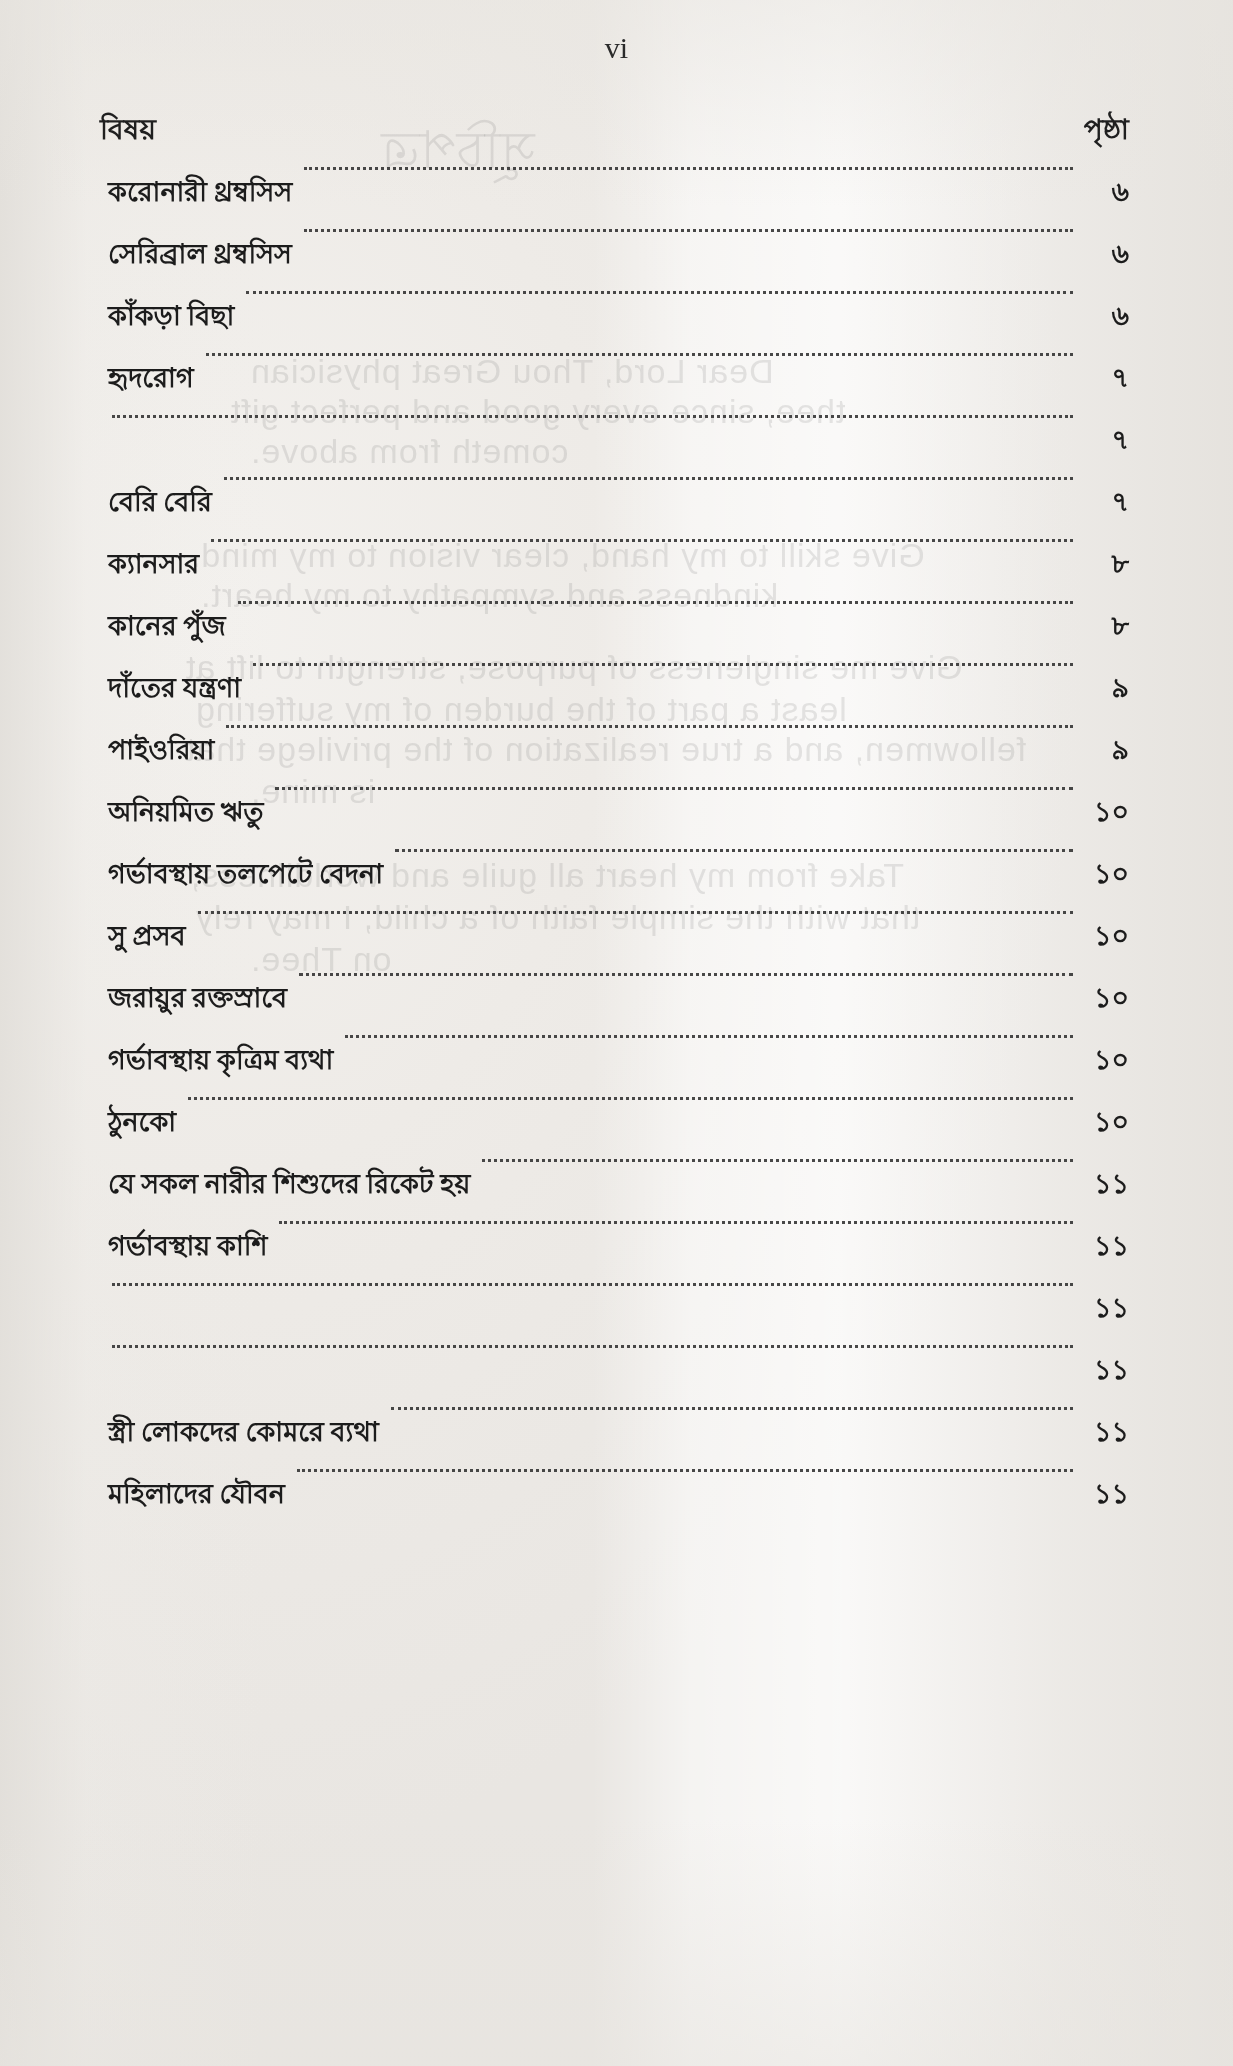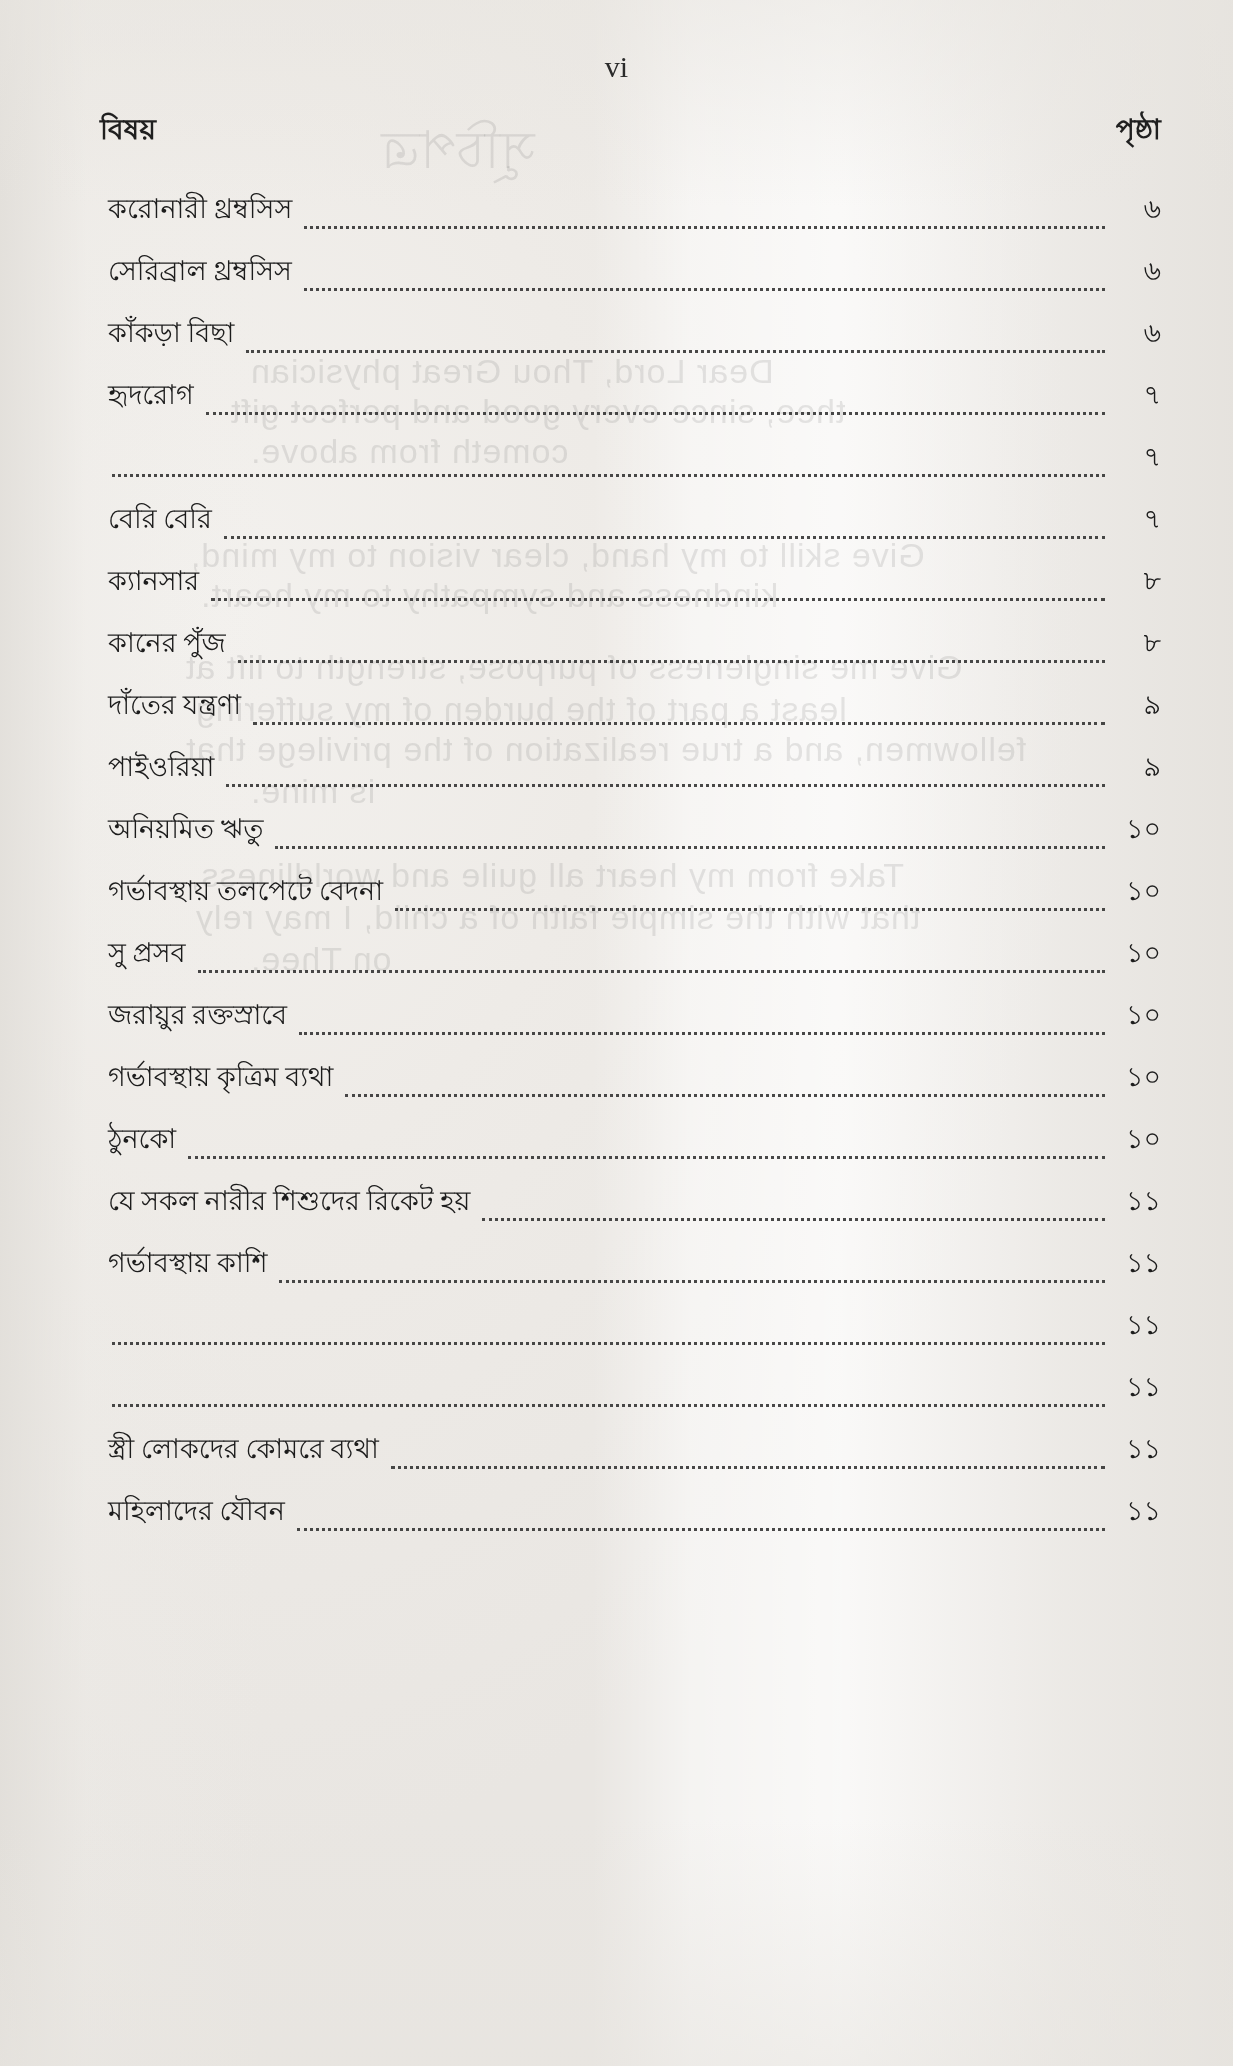--- a/index.html
+++ b/index.html
@@ -54,34 +54,34 @@
     font-family: "Liberation Sans", sans-serif;
     letter-spacing: 1px;
     transform: scaleX(-1);
     white-space: nowrap;
     pointer-events: none;
     user-select: none;
   }
 
   .folio {
     position: absolute;
-    top: 50px;
+    top: 31px;
     left: 0;
     right: 0;
     text-align: center;
     font-size: 30px;
     color: #2b2b2b;
     font-family: "Liberation Serif", serif;
   }
 
   .content {
     position: absolute;
     top: 108px;
     left: 100px;
-    right: 72px;
+    right: 104px;
   }
 
   .head-row {
     display: flex;
     align-items: baseline;
     margin-bottom: 16px;
   }
   .head-subject {
     font-size: 28px;
     color: #1f1f1f;
@@ -91,22 +91,23 @@
   .head-spacer { flex: 1 1 auto; }
   .head-page {
     font-size: 28px;
     color: #1f1f1f;
     font-weight: 600;
     margin-left: 32px;
   }
 
   .toc-row {
     display: flex;
-    align-items: flex-end;
+    align-items: flex-start;
     height: 62px;
+    font-weight: bold;
   }
   .toc-title {
     font-size: 27px;
     color: #1c1c1c;
     white-space: nowrap;
     padding-left: 8px;
   }
   .toc-dots {
     flex: 1 1 auto;
     margin: 0 10px 0 12px;

